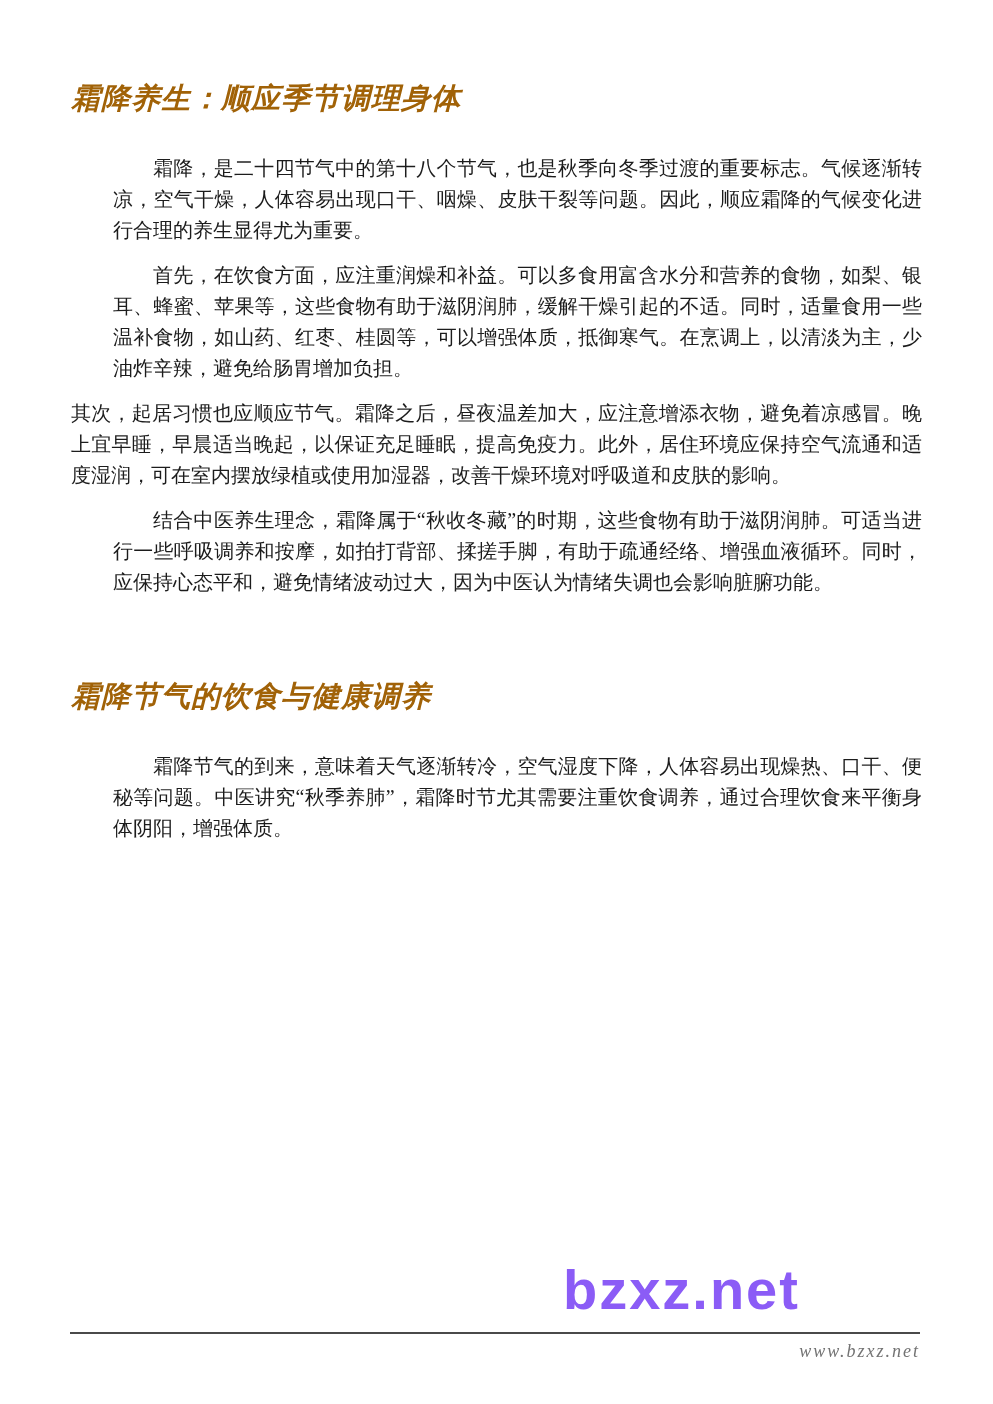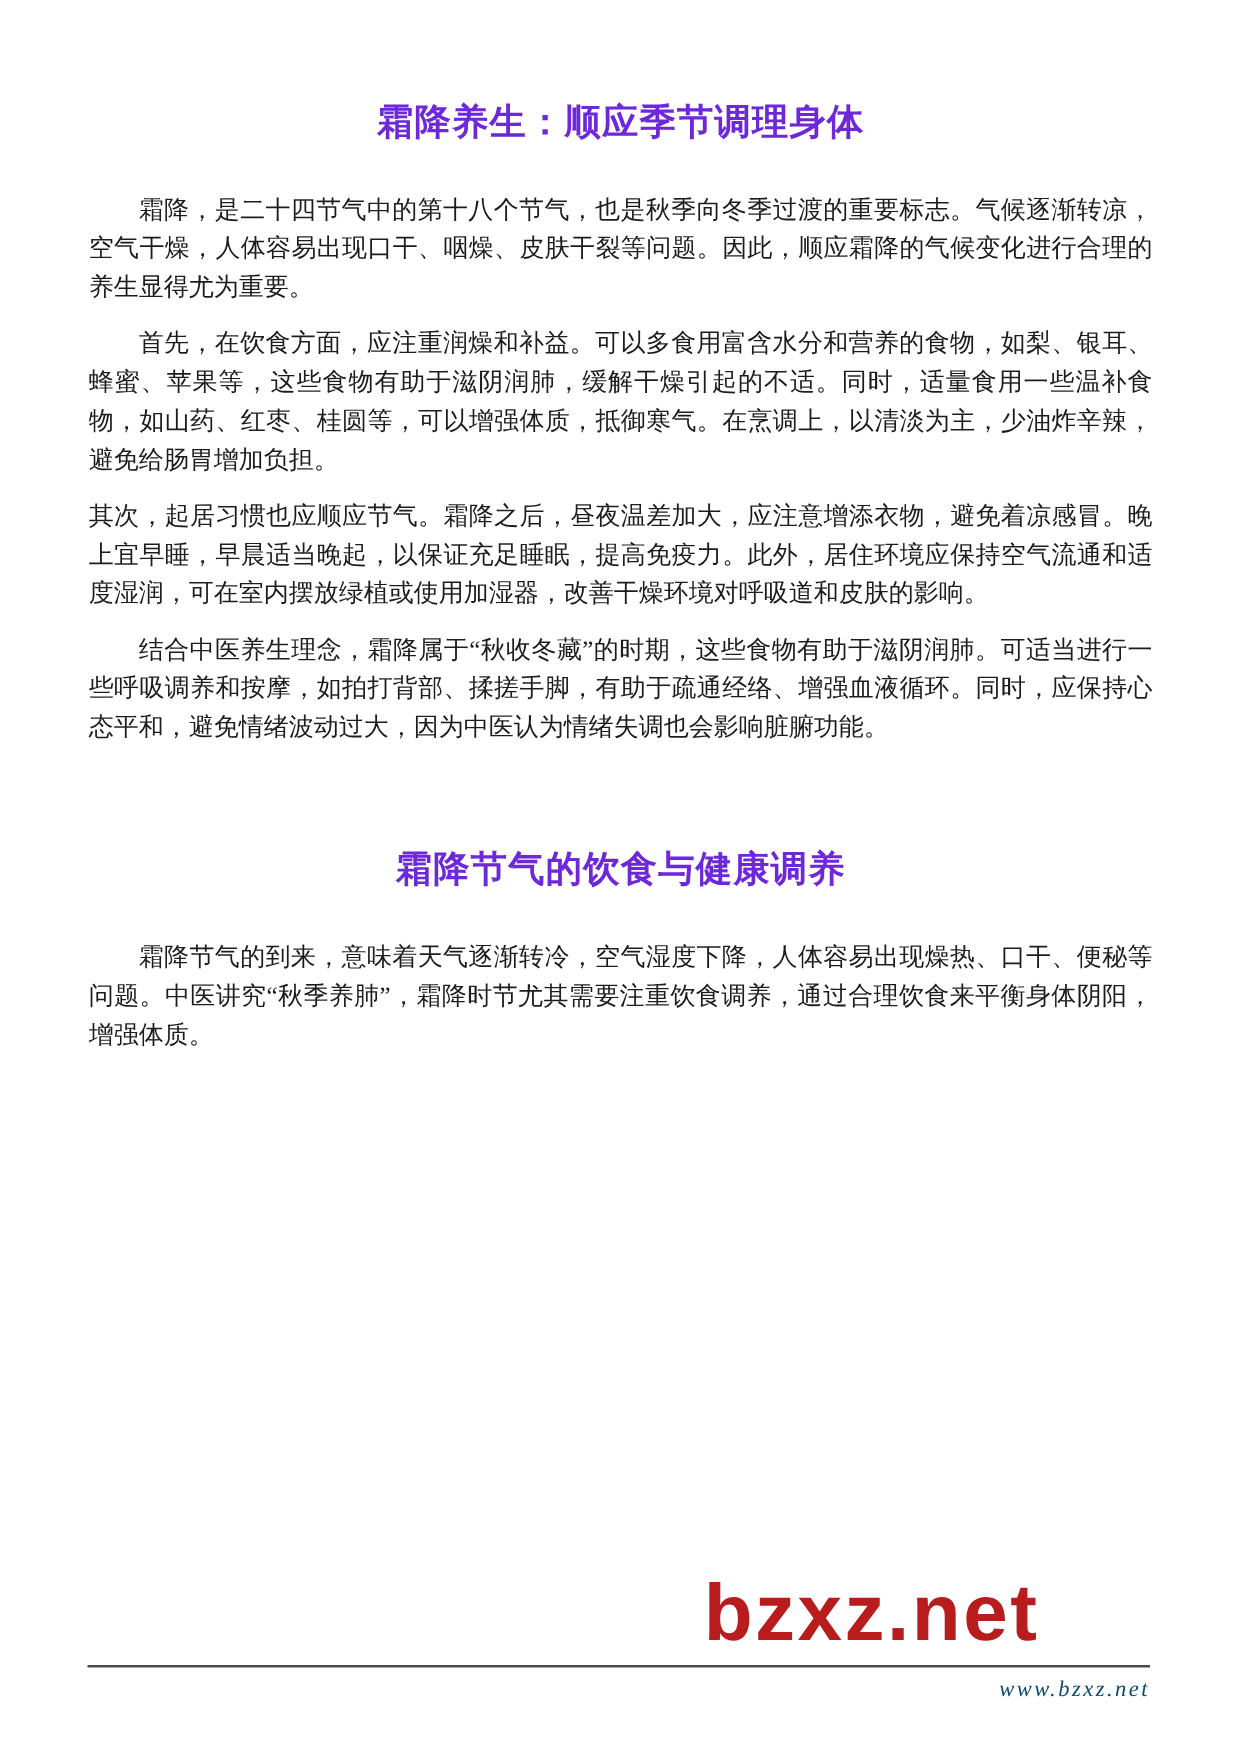--- a/index.html
+++ b/index.html
@@ -21,45 +21,46 @@
     padding: 80px 71px 0 71px;
   }
   .article + .article {
     margin-top: 80px;
   }
   .article-title {
     margin: 0 0 37px 0;
     font-size: 29px;
     line-height: 36px;
     font-weight: bold;
-    text-align: center;
-    color: #6d28d9;
+    color: #a16207;
     letter-spacing: 1px;
+    font-style: italic;
   }
   .para {
     margin: 0 0 14px 0;
     font-size: 20px;
     line-height: 31px;
     text-align: justify;
     color: #1c1c1c;
   }
   .para.indent {
     text-indent: 2em;
+    margin-left: 42px;
   }
   .watermark {
     position: absolute;
     z-index: 0;
     left: 563px;
     top: 1248px;
     font-family: "Liberation Sans", "DejaVu Sans", sans-serif;
     font-weight: bold;
-    font-size: 64px;
+    font-size: 56px;
     line-height: 84px;
     letter-spacing: 2px;
-    color: #b91c1c;
+    color: #8b5cf6;
     white-space: nowrap;
     user-select: none;
   }
   .footer-rule {
     position: absolute;
     z-index: 1;
     left: 70px;
     top: 1332px;
     width: 850px;
     height: 0;
@@ -67,21 +68,21 @@
   }
   .footer-url {
     position: absolute;
     z-index: 1;
     right: 73px;
     top: 1341px;
     font-family: "Liberation Serif", "DejaVu Serif", serif;
     font-style: italic;
     font-size: 18px;
     letter-spacing: 2px;
-    color: #0c4a6e;
+    color: #737373;
   }
 </style>
 </head>
 <body>
 
 <div class="page">
   <div class="watermark">bzxz.net</div>
 
   <div class="content" id="articles">
       <section class="article">

